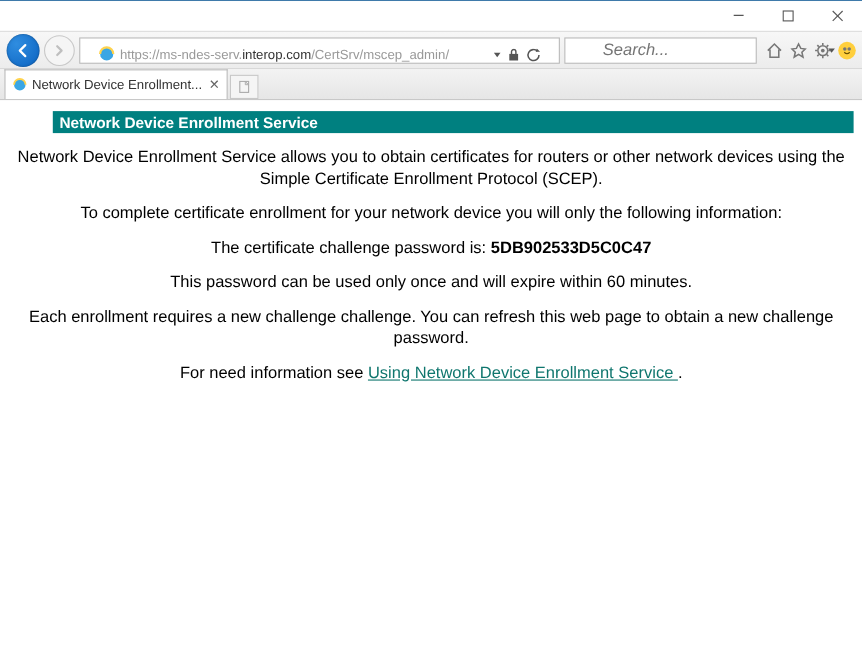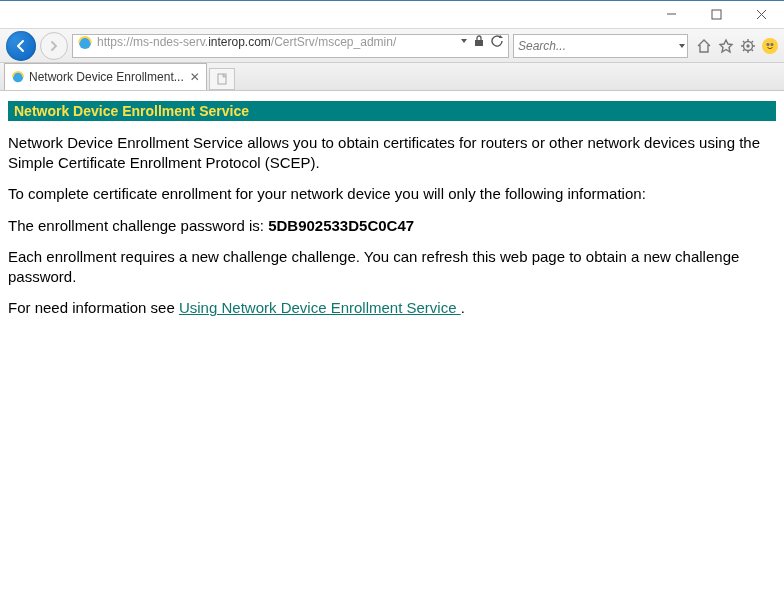--- a/index.html
+++ b/index.html
@@ -10,43 +10,43 @@
   .titlebar { height: 28px; background: #fff; display: flex; justify-content: flex-end; align-items: center; border-bottom: 1px solid #d9d9d9; }
   .win-btn { width: 45px; height: 28px; display: flex; align-items: center; justify-content: center; color: #666; }
   .win-btn svg { stroke: #555; stroke-width: 1; fill: none; }
 
   
   .navbar { height: 34px; background: linear-gradient(#f7f7f7,#ececec); border-bottom: 1px solid #cfcfcf; display: flex; align-items: center; padding: 0 6px; gap: 4px; }
   .nav-back { width: 30px; height: 30px; border-radius: 50%; background: radial-gradient(circle at 30% 30%, #2f8de0, #0a62c0); display:flex; align-items:center; justify-content:center; box-shadow: inset 0 0 2px rgba(0,0,0,.4); }
   .nav-back svg { fill:#fff; }
   .nav-fwd { width: 28px; height: 28px; border-radius: 50%; border:1px solid #c8c8c8; background:#f5f5f5; display:flex; align-items:center; justify-content:center; }
   .nav-fwd svg { fill:#bfbfbf; }
-  .addr { flex:1; height:24px; border:1px solid #b8b8b8; background:#fff; display:flex; align-items:flex-start; padding:0 4px; gap:4px; min-width:0; }
+  .addr { flex:1; height:24px; border:1px solid #b8b8b8; background:#fff; display:flex; align-items:flex-end; padding:0 16px; gap:4px; min-width:0; }
   .addr .eicon { width:16px; height:16px; }
   .addr-text { flex:1; font-size:12px; color:#333; white-space:nowrap; overflow:hidden; }
   .addr-text .gray { color:#999; }
   .addr-icons { display:flex; align-items:center; gap:6px; color:#555; }
   .searchbox { width:175px; height:24px; border:1px solid #b8b8b8; background:#fff; display:flex; align-items:center; padding:0 4px; }
-  .searchbox input { flex:1; border:0; outline:0; font-size:12px; font-style:italic; color:#888; background:transparent; }
+  .searchbox input { flex:1; border:0; outline:0; font-size:15px; font-style:italic; color:#888; background:transparent;margin-left:30px; }
   .tool-icons { display:flex; align-items:center; gap:6px; padding-left:4px; }
   .tool-icons svg { stroke:#777; fill:none; stroke-width:1.4; }
   .smiley { width:16px; height:16px; border-radius:50%; background:#ffcf3d; display:flex; align-items:center; justify-content:center; font-size:10px; }
 
   
   .tabbar { height:28px; background:linear-gradient(#f3f3f3,#e6e6e6); border-bottom:1px solid #c8c8c8; display:flex; align-items:flex-end; padding:0 4px; }
   .tab { height:24px; background:#fff; border:1px solid #b8b8b8; border-bottom:0; display:flex; align-items:center; padding:13px 6px; gap:4px; font-size:12px; color:#333; max-width:210px; }
   .tab .eicon { width:14px; height:14px; }
   .tab .label { overflow:hidden; white-space:nowrap; }
   .tab .close { font-size:12px; color:#666; padding-left:2px; }
   .newtab { width:26px; height:22px; margin-left:2px; border:1px solid #c8c8c8; background:#f5f5f5; display:flex; align-items:center; justify-content:center; }
 
   
   .page { padding:10px 8px; font-size:15px; color:#000; }
-  .banner { background:#008080; color:#fde047; font-weight:bold; font-size:14px; padding:2px 6px; }
-  .para { margin-top:12px; line-height:1.3; }
+  .banner { background:#008080; color:#ffffff; font-weight:bold; font-size:14px; padding:2px 6px;margin-left:40px; }
+  .para { margin-top:12px; line-height:1.3;text-align:center; }
   .para b { font-weight:bold; }
   .link { color:#0f766e; text-decoration:underline; }
 
   .caret-down { width:0; height:0; border-left:3px solid transparent; border-right:3px solid transparent; border-top:4px solid #555; display:inline-block; }
 </style>
 </head>
 <body>
 
 <div class="titlebar">
   <div class="win-btn">
@@ -152,19 +152,20 @@
         <path d="M7 1 L10 4 L7 4 Z" fill="#ddd" stroke="#aaa" stroke-width="0.8"></path>
       </svg>
   </div>
 </div>
 
 <div class="page">
   <div class="banner">Network Device Enrollment Service</div>
   <p class="para">Network Device Enrollment Service allows you to obtain certificates for routers or other network devices using the Simple Certificate Enrollment Protocol (SCEP).</p>
   <p class="para">To complete certificate enrollment for your network device you will only the following information:</p>
   <p class="para">
-    <span>The enrollment challenge password is: </span><b>5DB902533D5C0C47</b>
+    <span>The certificate challenge password is: </span><b>5DB902533D5C0C47</b>
   </p>
+  <p class="para">This password can be used only once and will expire within 60 minutes.</p>
   <p class="para">Each enrollment requires a new challenge challenge. You can refresh this web page to obtain a new challenge password.</p>
   <p class="para">
     <span>For need information see </span><a href="#" class="link">Using Network Device Enrollment Service </a><span>.</span>
   </p>
 </div>
 
 </body></html>

